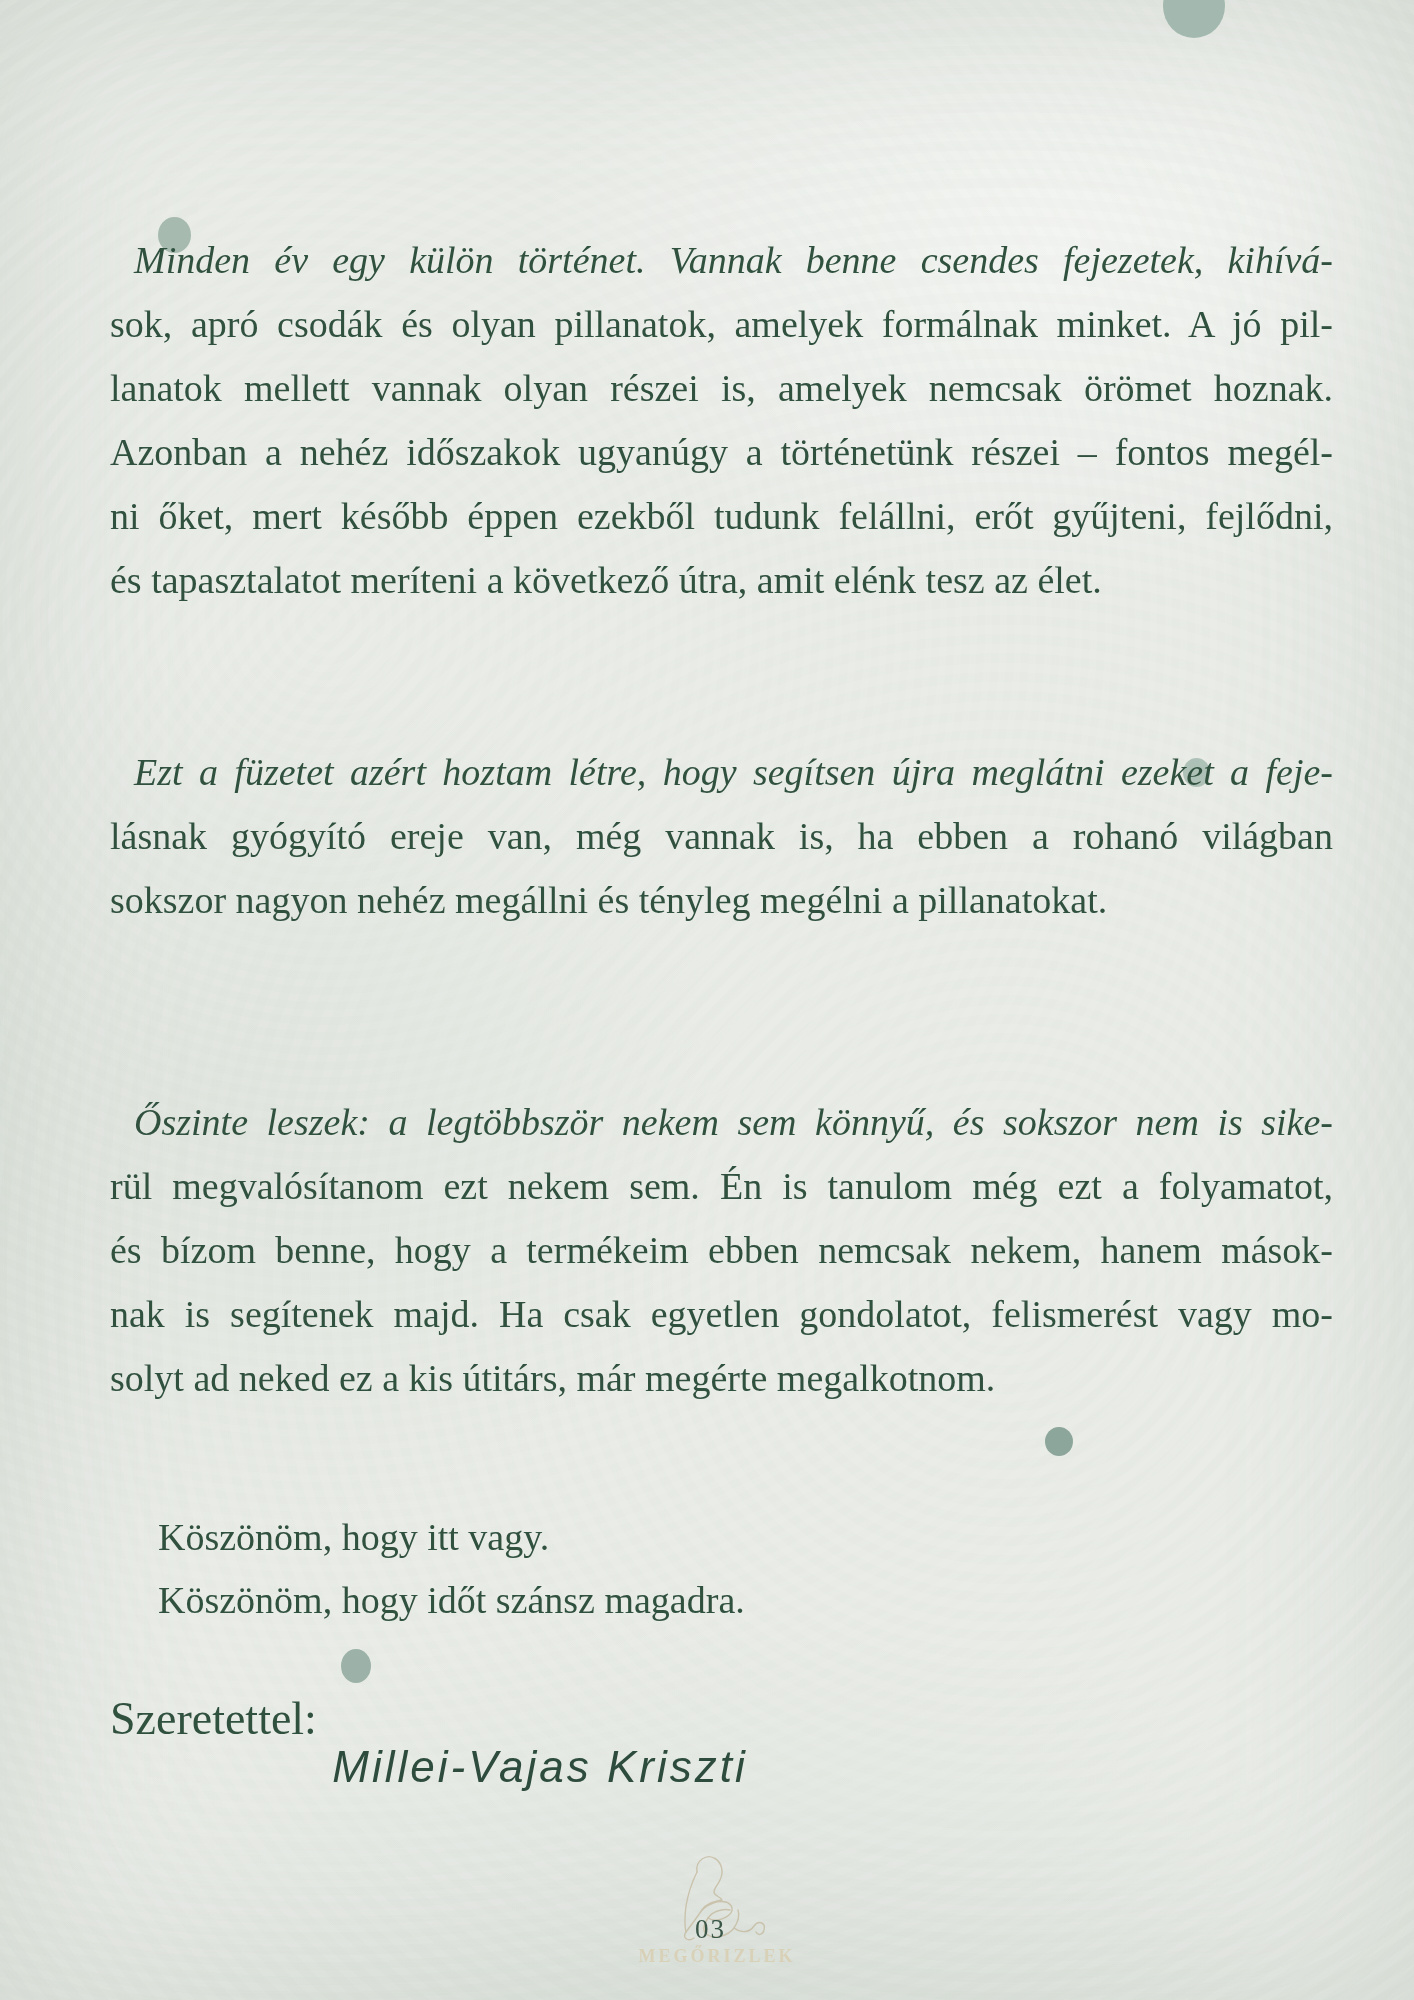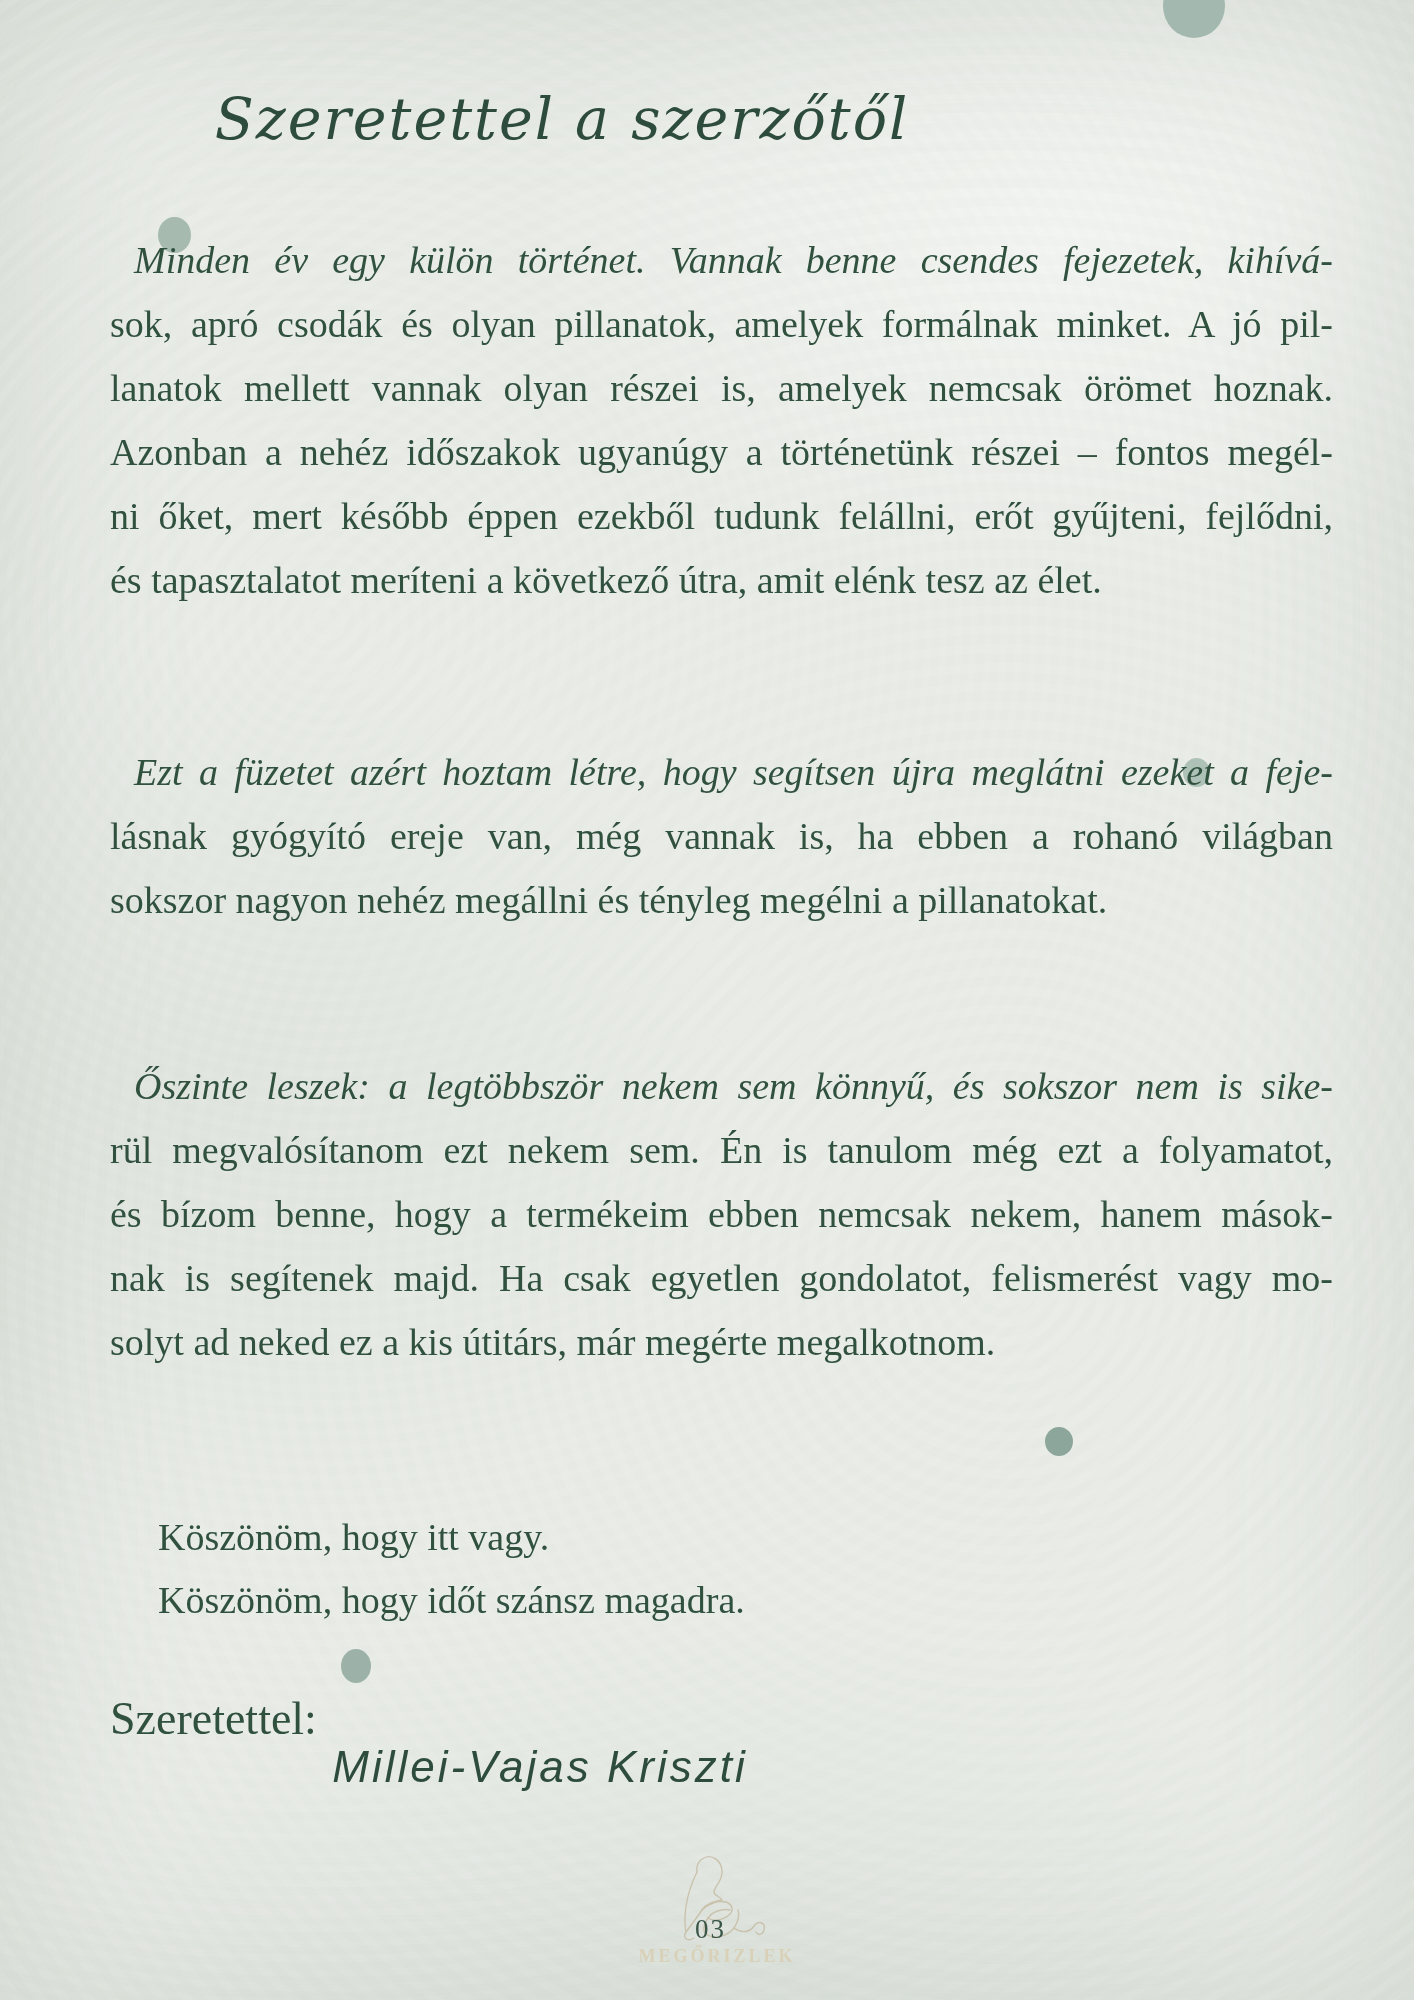--- a/index.html
+++ b/index.html
@@ -90,38 +90,37 @@
 <body>
 
 <div class="page">
 
   <div class="abs dot dot-top"></div>
   <div class="abs dot dot-title"></div>
   <div class="abs dot dot-inline"></div>
   <div class="abs dot dot-right"></div>
   <div class="abs dot dot-lower"></div>
 
-  <div class="abs title">Szeretettel a szerzőtől</div>
 
   <div class="abs para" style="top:228px;">
     <div class="line first">Minden év egy külön történet. Vannak benne csendes fejezetek, kihívá-</div>
     <div class="line">sok, apró csodák és olyan pillanatok, amelyek formálnak minket. A jó pil-</div>
     <div class="line">lanatok mellett vannak olyan részei is, amelyek nemcsak örömet hoznak.</div>
     <div class="line">Azonban a nehéz időszakok ugyanúgy a történetünk részei – fontos megél-</div>
     <div class="line">ni őket, mert később éppen ezekből tudunk felállni, erőt gyűjteni, fejlődni,</div>
     <div class="line last">és tapasztalatot meríteni a következő útra, amit elénk tesz az élet.</div>
   </div>
 
   <div class="abs para" style="top:740px;">
     <div class="line first">Ezt a füzetet azért hoztam létre, hogy segítsen újra meglátni ezeket a feje-</div>
     <div class="line">lásnak gyógyító ereje van, még vannak is, ha ebben a rohanó világban</div>
     <div class="line last">sokszor nagyon nehéz megállni és tényleg megélni a pillanatokat.</div>
   </div>
 
-  <div class="abs para" style="top:1054px;">
+  <div class="abs para" style="top:1090px;">
     <div class="line first">Őszinte leszek: a legtöbbször nekem sem könnyű, és sokszor nem is sike-</div>
     <div class="line">rül megvalósítanom ezt nekem sem. Én is tanulom még ezt a folyamatot,</div>
     <div class="line">és bízom benne, hogy a termékeim ebben nemcsak nekem, hanem mások-</div>
     <div class="line">nak is segítenek majd. Ha csak egyetlen gondolatot, felismerést vagy mo-</div>
     <div class="line last">solyt ad neked ez a kis útitárs, már megérte megalkotnom.</div>
   </div>
 
   <div class="abs thanks">
     <div class="line">Köszönöm, hogy itt vagy.</div>
     <div class="line">Köszönöm, hogy időt szánsz magadra.</div>

